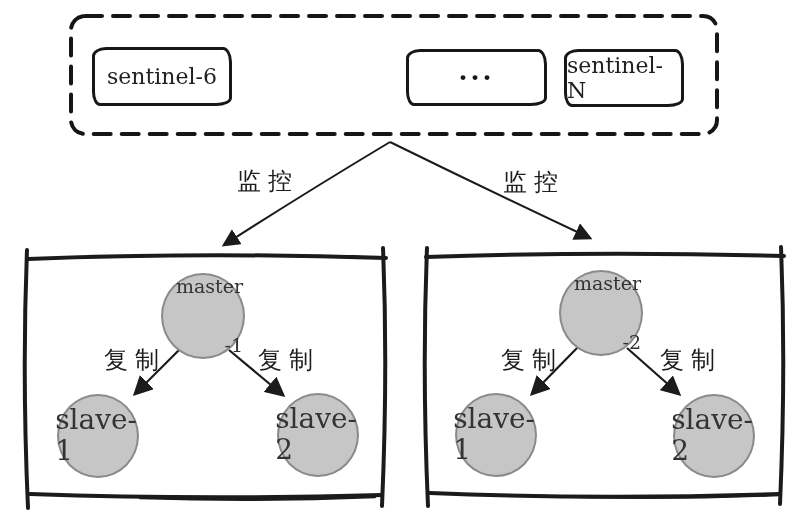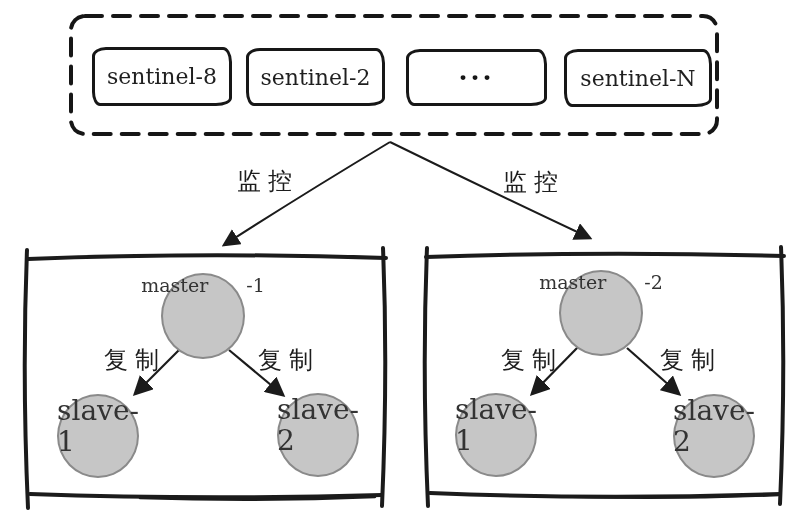--- a/index.html
+++ b/index.html
@@ -41,22 +41,22 @@
     color: #161616;
   }
   .node {
     position: absolute;
     z-index: 2;
     box-sizing: border-box;
     background: var(--node-fill, #c6c6c6);
     border: 2px solid var(--node-border, #8a8a8a);
     border-radius: 50%;
     display: flex;
-    flex-direction: row;
-    align-items: flex-start;
+    flex-direction: column;
+    align-items: flex-end;
     justify-content: center;
     color: #333333;
     line-height: 1.1;
     gap: 38px;
   }
   .node.master { width: 84px; height: 86px; font-size: 19px; }
   .node.slave  { width: 82px; height: 84px; font-size: 28px; }
   .edge-label {
     position: absolute;
     z-index: 2;
@@ -100,29 +100,26 @@
     </g>
 
     <path d="M180 349 L135 394" fill="none" stroke="#1b1b1b" stroke-width="2.2" marker-end="url(#ah)"></path>
     <path d="M229 350 L283 395" fill="none" stroke="#1b1b1b" stroke-width="2.2" marker-end="url(#ah)"></path>
 
     <path d="M578 347 L532 394" fill="none" stroke="#1b1b1b" stroke-width="2.2" marker-end="url(#ah)"></path>
     <path d="M627 348 L679 394" fill="none" stroke="#1b1b1b" stroke-width="2.2" marker-end="url(#ah)"></path>
   </svg>
 
   <div class="sentinel-box" style="left:92px; top:47px; width:140px; height:59px;">
-    <span>sentinel-8</span>
-  </div>
-  <div class="sentinel-box" style="left:246px; top:48px; width:139px; height:58px;">
-    <span>sentinel-2</span>
+    <span>sentinel-6</span>
   </div>
   <div class="sentinel-box dots" style="left:406px; top:49px; width:141px; height:57px;">
     <span>···</span>
   </div>
-  <div class="sentinel-box" style="left:564px; top:49px; width:148px; height:58px;">
+  <div class="sentinel-box" style="left:564px; top:49px; width:120px; height:58px;">
     <span>sentinel-N</span>
   </div>
 
   <div class="edge-label" style="left:237px; top:165px;">监控</div>
   <div class="edge-label" style="left:503px; top:166px;">监控</div>
 
   <div class="node master" style="left:161px; top:273px;">
     <span>master</span>
     <span>-1</span>
   </div>

